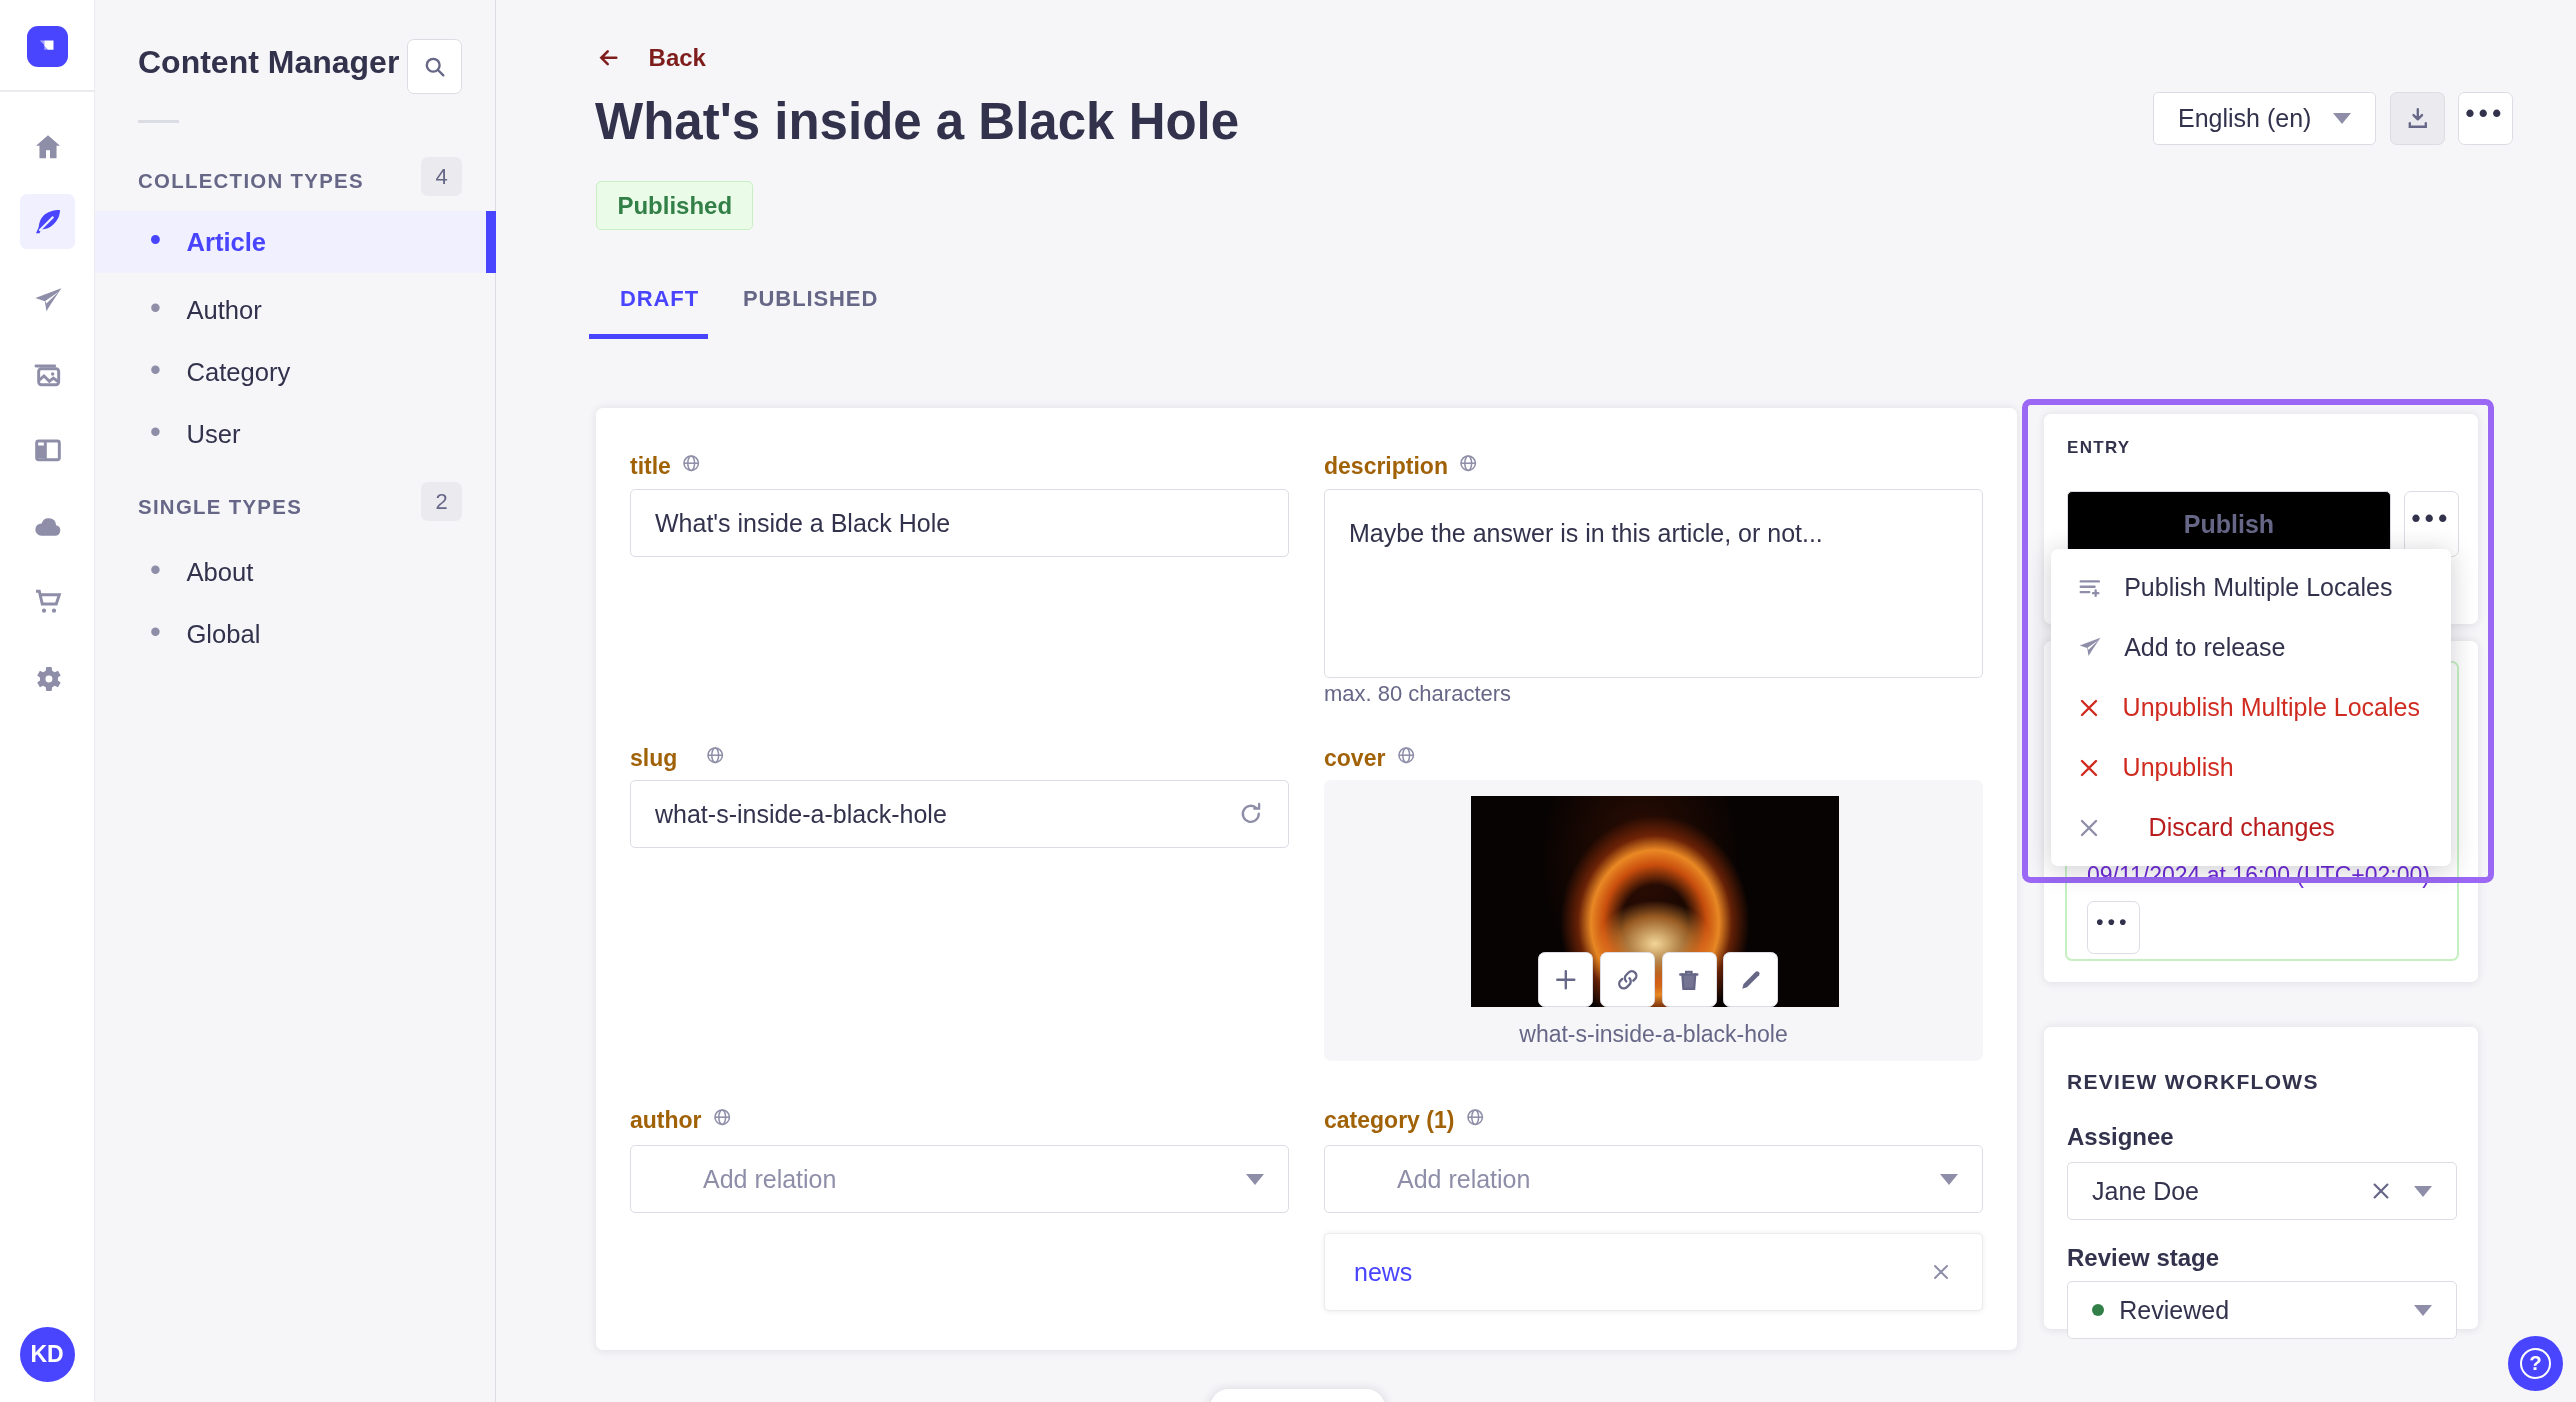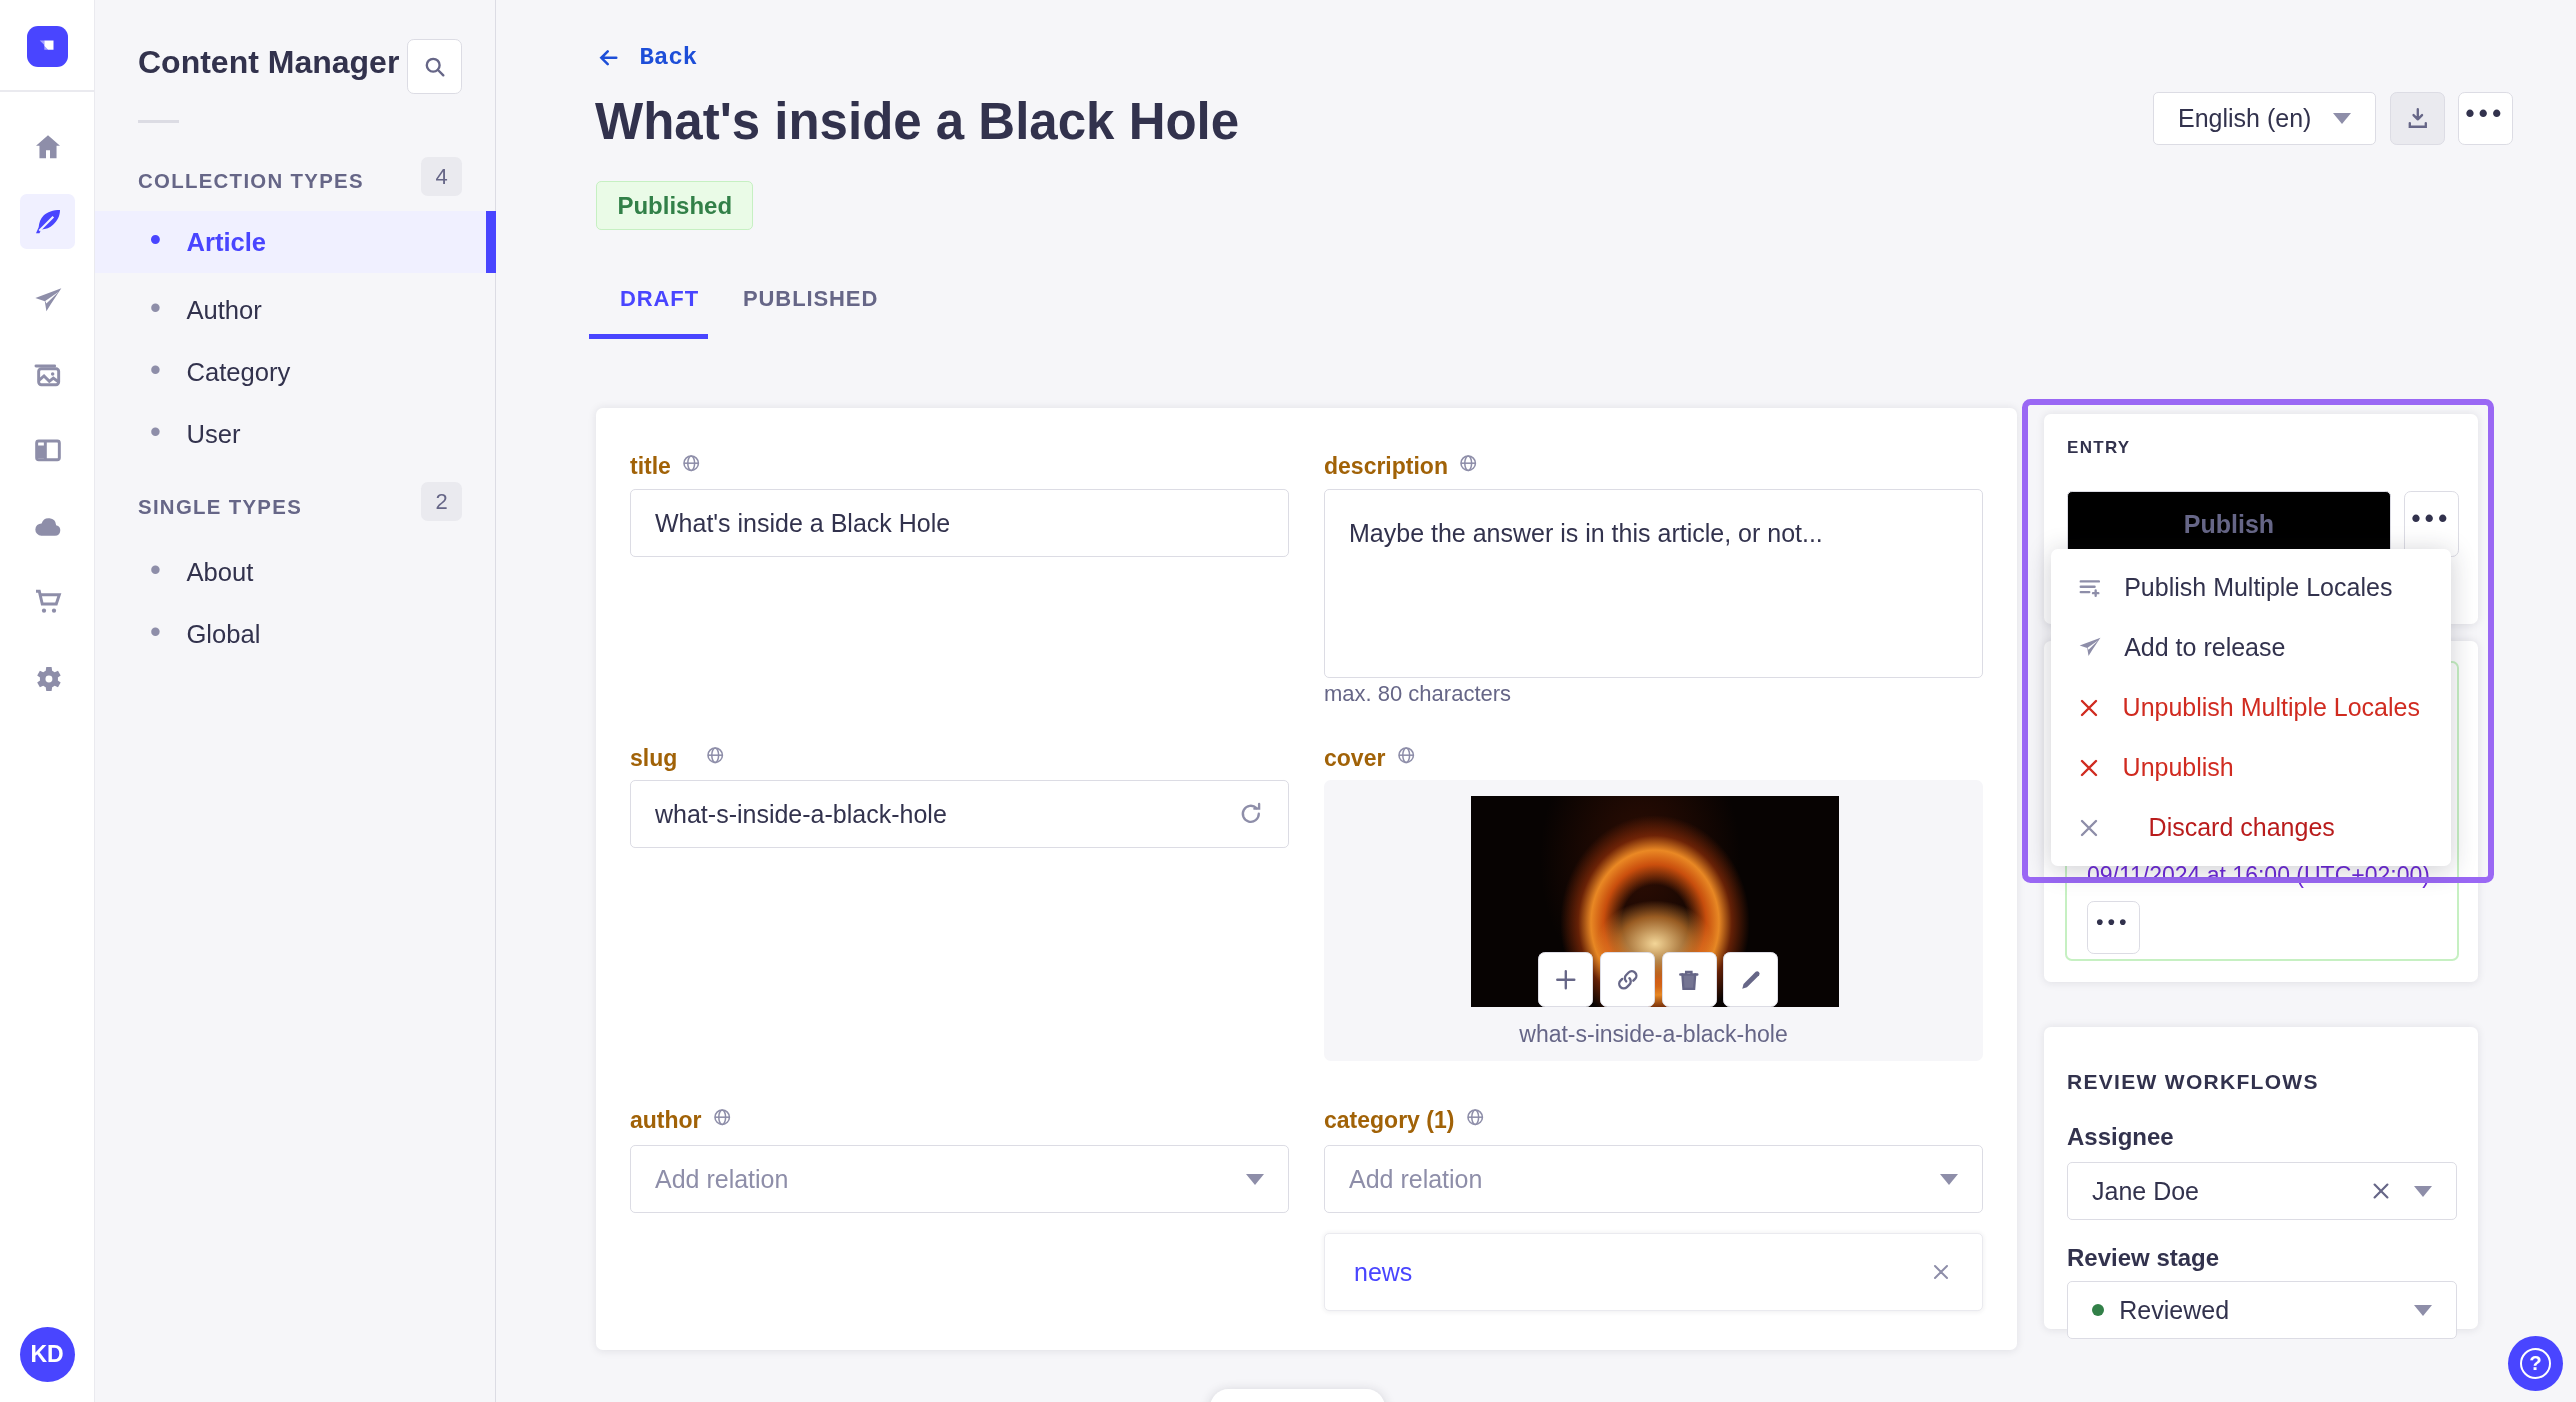--- a/index.html
+++ b/index.html
@@ -3,21 +3,21 @@
 <meta charset="utf-8">
 <style>
   html,body{margin:0;padding:0;background:#f6f6f9;font-family:"Liberation Sans","DejaVu Sans",sans-serif;}
   #app{position:relative;width:2576px;height:1402px;overflow:hidden;background:#f6f6f9;}
   .abs{position:absolute;}
   .card{background:#fff;border-radius:6.8px;box-shadow:0 0.9px 8.5px rgba(33,33,52,.1);}
   .lbl{font-size:23px;font-weight:700;color:#a16207;display:flex;gap:10.2px;}
   .input{background:#fff;border:1.7px solid #dcdce4;border-radius:5.1px;display:flex;align-items:center;padding:0 24px;font-size:25px;color:#32324d;box-sizing:border-box;}
   .input input{border:none;outline:none;font:inherit;color:inherit;width:100%;background:transparent;padding:0;}
   .selectbox{background:#fff;border:1.7px solid #dcdce4;border-radius:5.1px;display:flex;align-items:center;padding:0 24px;font-size:25px;box-sizing:border-box;justify-content:space-between;}
-  .placeholder{color:#8e8ea9;}
+  .placeholder{color:#8e8ea9;margin-left:48px;}
   .caret{width:0;height:0;border-left:9.4px solid transparent;border-right:9.4px solid transparent;border-top:11px solid #8e8ea9;flex:none;}
   .iconbtn{display:flex;align-items:center;justify-content:center;background:#fff;border:1.7px solid #dcdce4;border-radius:6.8px;color:#666687;box-sizing:border-box;cursor:pointer;}
   .dots{font-size:25.6px;font-weight:700;color:#32324d;letter-spacing:4.3px;line-height:1;transform:translateY(-5.1px);}
   .rail-item{width:55px;height:55px;display:flex;align-items:center;justify-content:center;color:#8e8ea9;border-radius:6.8px;cursor:pointer;}
   .rail-item.active{background:#f0f0ff;color:#4945ff;}
   .side-row{height:62px;display:flex;align-items:center;gap:25.6px;padding-left:55px;font-size:25.6px;color:#32324d;cursor:pointer;box-sizing:border-box;}
   .side-row .bullet{font-size:31px;color:#8e8ea9;line-height:1;transform:translateY(-2.6px);}
   .side-row.active{background:#f0f0ff;color:#4945ff;font-weight:700;}
   .side-row.active .bullet{color:#4945ff;}
   .count-badge{width:41px;height:39px;border-radius:6.8px;background:#eaeaef;color:#666687;font-size:22px;display:flex;align-items:center;justify-content:center;}
@@ -135,21 +135,21 @@
   <div class="abs count-badge" style="left:421px;top:482px;">2</div>
   <div class="abs side-row" style="left:95px;top:541px;width:401px;">
     <span class="bullet">•</span>
     <span>About</span>
   </div>
   <div class="abs side-row" style="left:95px;top:603px;width:401px;">
     <span class="bullet">•</span>
     <span>Global</span>
   </div>
 
-  <div class="abs" style="left:596px;top:44px;display:flex;align-items:center;gap:18px;color:#1d4ed8;font-size:24px;font-weight:600;cursor:pointer;font-family:Liberation Mono, monospace;">
+  <div class="abs" style="left:596px;top:44px;display:flex;align-items:center;gap:27px;color:#7f1d1d;font-size:24px;font-weight:600;cursor:pointer;">
     <svg width="25.6" height="25.6" viewBox="0 0 24 24" fill="none" stroke="currentColor" stroke-width="2.4" stroke-linecap="round">
         <path d="M19 12H5M11 6l-6 6 6 6"></path>
       </svg>
     <span>Back</span>
   </div>
   <div class="abs" style="left:595px;top:92px;font-size:51px;font-weight:700;color:#32324d;">What's inside a Black Hole</div>
   <div class="abs" style="left:596px;top:181px;height:49px;padding:0 20.4px;background:#eafbe7;border:1.7px solid #c6f0c2;border-radius:5.1px;display:flex;align-items:center;font-size:24px;font-weight:600;color:#328048;box-sizing:border-box;">Published</div>
 
   <div class="abs selectbox" style="left:2153px;top:92px;width:223px;height:53px;cursor:pointer;">
     <span style="color:#32324d;">English (en)</span>

